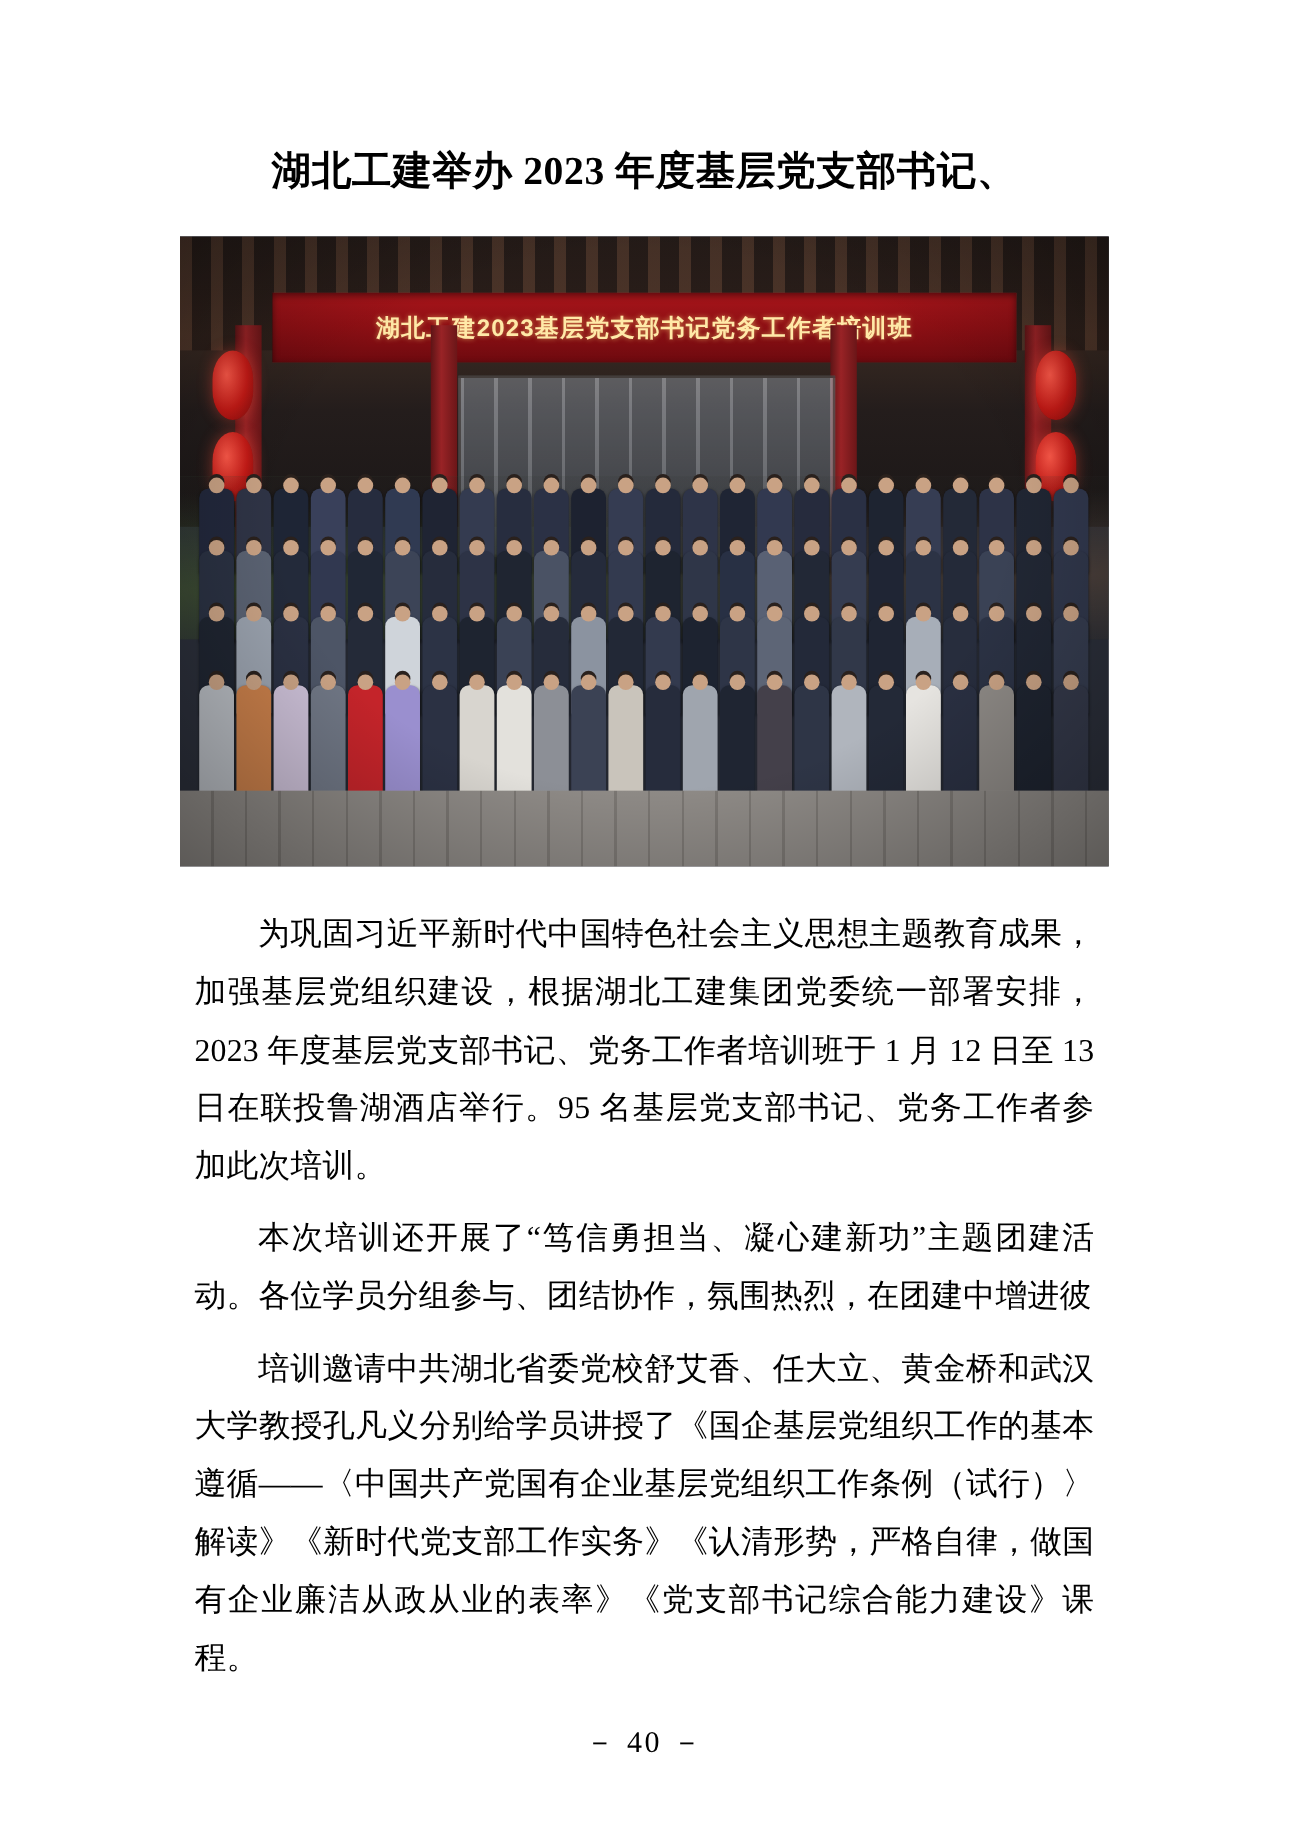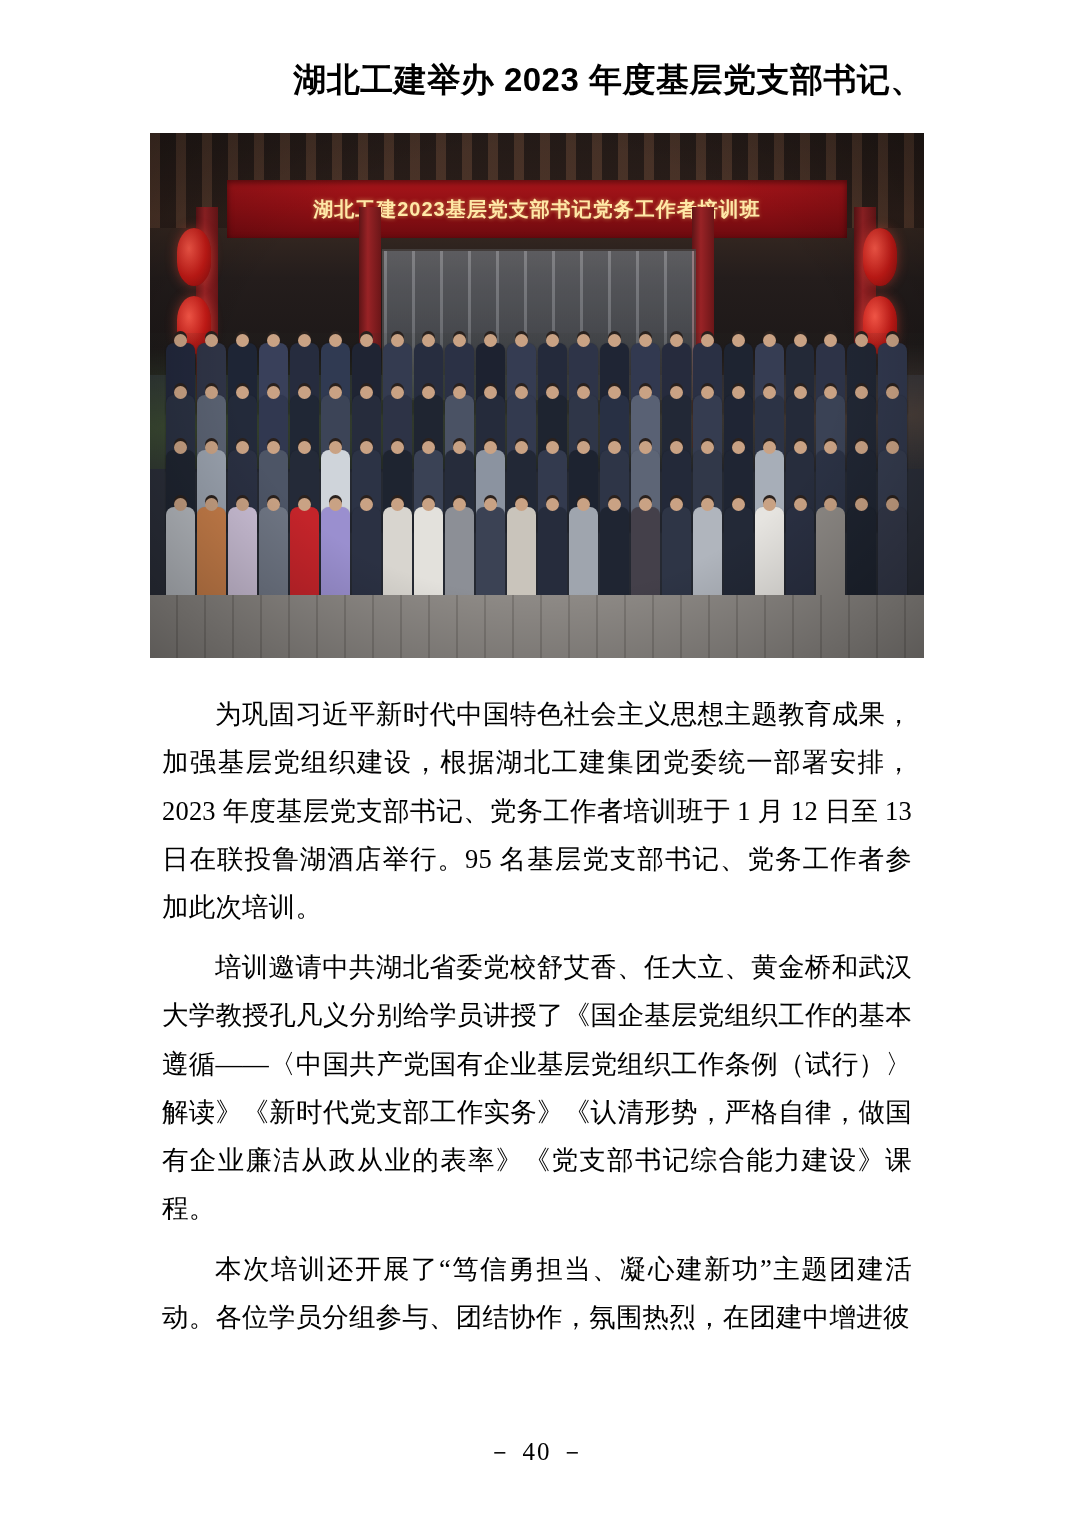--- a/index.html
+++ b/index.html
@@ -17,27 +17,27 @@
   }
   .page {
     position: relative;
     width: 1074px;
     height: 1520px;
     box-sizing: border-box;
     padding: 0 150px;
   }
   .doc-title {
     margin: 0;
-    padding-top: 54px;
-    text-align: right;
+    padding-top: 118px;
+    text-align: center;
     font-size: 33px;
     font-weight: bold;
     line-height: 1.55;
     letter-spacing: 0.5px;
-    font-family: Liberation Sans, sans-serif;
+    font-family: Liberation Serif, serif;
   }
   .title-line {
     display: block;
     white-space: nowrap;
   }
   .photo-wrap {
     margin: 28px auto 0 auto;
     width: 774px;
     height: 525px;
     position: relative;
@@ -333,19 +333,19 @@
           <div class="person" style="background:#34394a"></div>
       </div>
     </div>
 
     <div class="ground"></div>
     <div class="photo-vignette"></div>
   </div>
 
   <div class="body-text">
     <p>为巩固习近平新时代中国特色社会主义思想主题教育成果，加强基层党组织建设，根据湖北工建集团党委统一部署安排，2023 年度基层党支部书记、党务工作者培训班于 1 月 12 日至 13 日在联投鲁湖酒店举行。95 名基层党支部书记、党务工作者参加此次培训。</p>
+    <p>本次培训还开展了“笃信勇担当、凝心建新功”主题团建活动。各位学员分组参与、团结协作，氛围热烈，在团建中增进彼</p>
     <p>培训邀请中共湖北省委党校舒艾香、任大立、黄金桥和武汉大学教授孔凡义分别给学员讲授了《国企基层党组织工作的基本遵循——〈中国共产党国有企业基层党组织工作条例（试行）〉解读》《新时代党支部工作实务》《认清形势，严格自律，做国有企业廉洁从政从业的表率》《党支部书记综合能力建设》课程。</p>
-    <p>本次培训还开展了“笃信勇担当、凝心建新功”主题团建活动。各位学员分组参与、团结协作，氛围热烈，在团建中增进彼</p>
   </div>
 
   <div class="page-number">－ 40 －</div>
 
 </div>
 
 </body></html>

